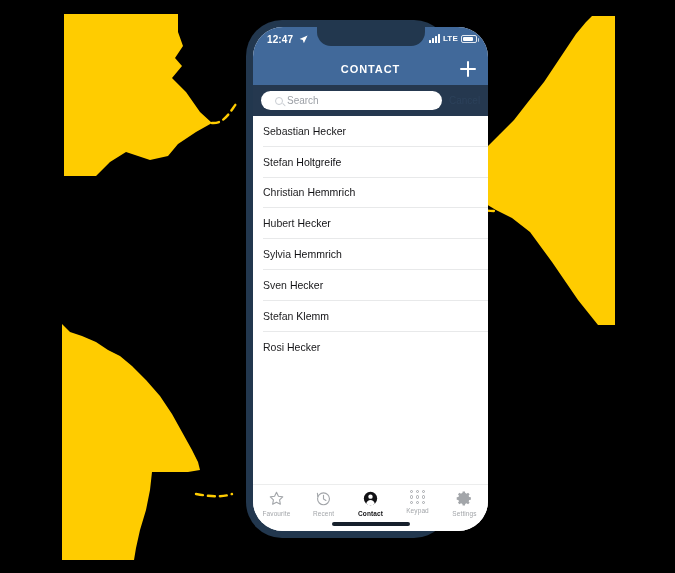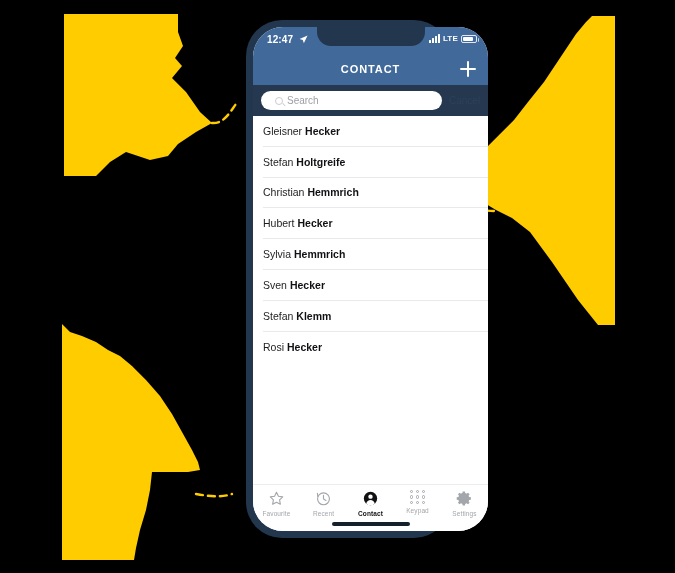--- a/index.html
+++ b/index.html
@@ -250,21 +250,21 @@
   }
   .contact-row:last-child { border-bottom: none; }
   .c-first {
     font-size: 10.5px;
     color: #1d1d1f;
     font-weight: normal;
   }
   .c-last {
     font-size: 10.5px;
     color: #111114;
-    font-weight: bold;
+    font-weight: normal;
     margin-left: 3px;
   }
 
   
   #tabbar {
     flex: 0 0 47px;
     height: 47px;
     background: #ffffff;
     display: flex;
     align-items: flex-start;
@@ -383,21 +383,21 @@
       <div id="searchbar">
         <div id="search-field">
           <span id="search-icon"></span>
           <span id="search-placeholder">Search</span>
         </div>
         <span id="search-cancel">Cancel</span>
       </div>
 
       <div id="contact-list">
           <div class="contact-row">
-            <span class="c-first">Gleisner</span>
+            <span class="c-first">Sebastian</span>
             <span class="c-last">Hecker</span>
           </div>
           <div class="contact-row">
             <span class="c-first">Stefan</span>
             <span class="c-last">Holtgreife</span>
           </div>
           <div class="contact-row">
             <span class="c-first">Christian</span>
             <span class="c-last">Hemmrich</span>
           </div>

